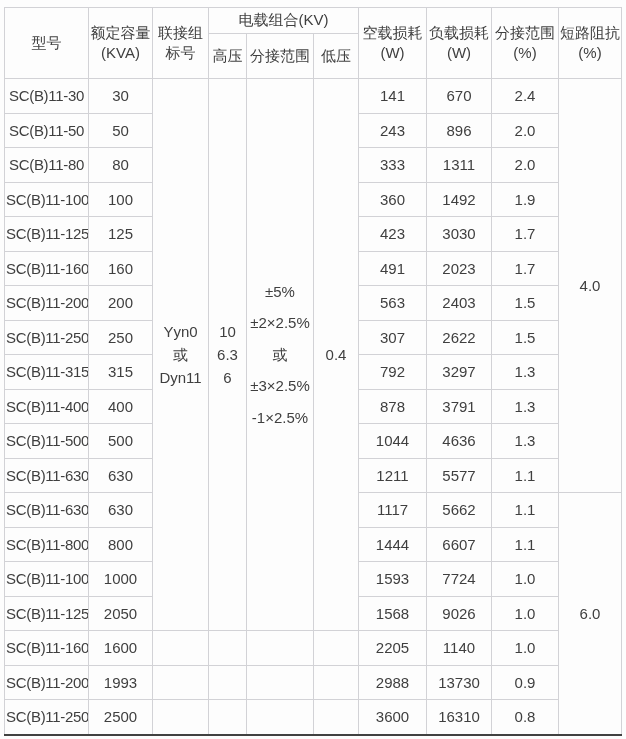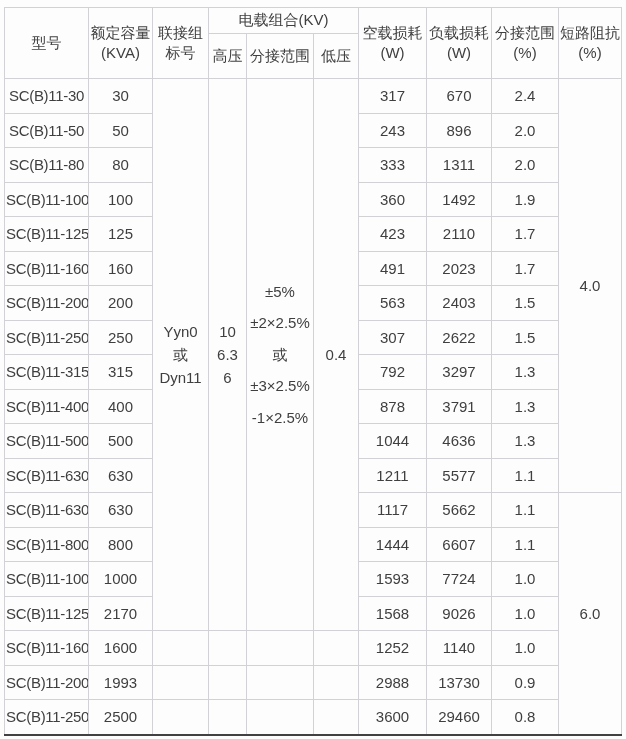--- a/index.html
+++ b/index.html
@@ -85,21 +85,21 @@
 Dyn11</td>
         <td rowspan="16" class="ml-tight">10
 6.3
 6</td>
         <td rowspan="16" class="ml">±5%
 ±2×2.5%
 或
 ±3×2.5%
 -1×2.5%</td>
         <td rowspan="16" class="num">0.4</td>
-        <td class="num">317</td>
+        <td class="num">141</td>
         <td class="num">670</td>
         <td class="num">2.4</td>
         <td rowspan="12" class="num">4.0</td>
       </tr>
       <tr>
         <td class="model">SC(B)11-50</td>
         <td class="num">50</td>
         <td class="num">243</td>
         <td class="num">896</td>
         <td class="num">2.0</td>
@@ -115,21 +115,21 @@
         <td class="model">SC(B)11-100</td>
         <td class="num">100</td>
         <td class="num">360</td>
         <td class="num">1492</td>
         <td class="num">1.9</td>
       </tr>
       <tr>
         <td class="model">SC(B)11-125</td>
         <td class="num">125</td>
         <td class="num">423</td>
-        <td class="num">2110</td>
+        <td class="num">3030</td>
         <td class="num">1.7</td>
       </tr>
       <tr>
         <td class="model">SC(B)11-160</td>
         <td class="num">160</td>
         <td class="num">491</td>
         <td class="num">2023</td>
         <td class="num">1.7</td>
       </tr>
       <tr>
@@ -191,33 +191,33 @@
       </tr>
       <tr>
         <td class="model">SC(B)11-1000</td>
         <td class="num">1000</td>
         <td class="num">1593</td>
         <td class="num">7724</td>
         <td class="num">1.0</td>
       </tr>
       <tr>
         <td class="model">SC(B)11-1250</td>
-        <td class="num">2170</td>
+        <td class="num">2050</td>
         <td class="num">1568</td>
         <td class="num">9026</td>
         <td class="num">1.0</td>
       </tr>
       <tr>
         <td class="model">SC(B)11-1600</td>
         <td class="num">1600</td>
         <td></td>
         <td></td>
         <td></td>
         <td></td>
-        <td class="num">1252</td>
+        <td class="num">2205</td>
         <td class="num">1140</td>
         <td class="num">1.0</td>
       </tr>
       <tr>
         <td class="model">SC(B)11-2000</td>
         <td class="num">1993</td>
         <td></td>
         <td></td>
         <td></td>
         <td></td>
@@ -226,17 +226,17 @@
         <td class="num">0.9</td>
       </tr>
       <tr>
         <td class="model">SC(B)11-2500</td>
         <td class="num">2500</td>
         <td></td>
         <td></td>
         <td></td>
         <td></td>
         <td class="num">3600</td>
-        <td class="num">29460</td>
+        <td class="num">16310</td>
         <td class="num">0.8</td>
       </tr>
     </tbody>
 </table>
 
 </body></html>

